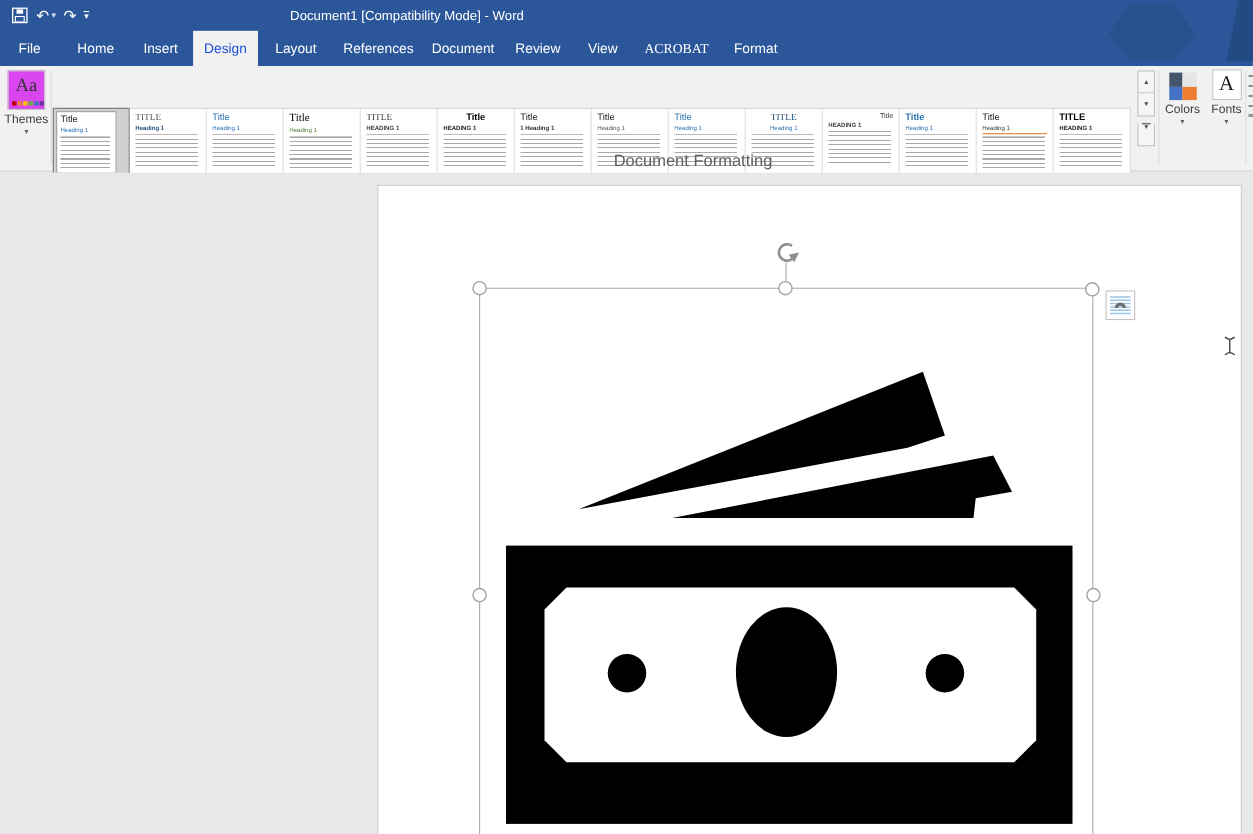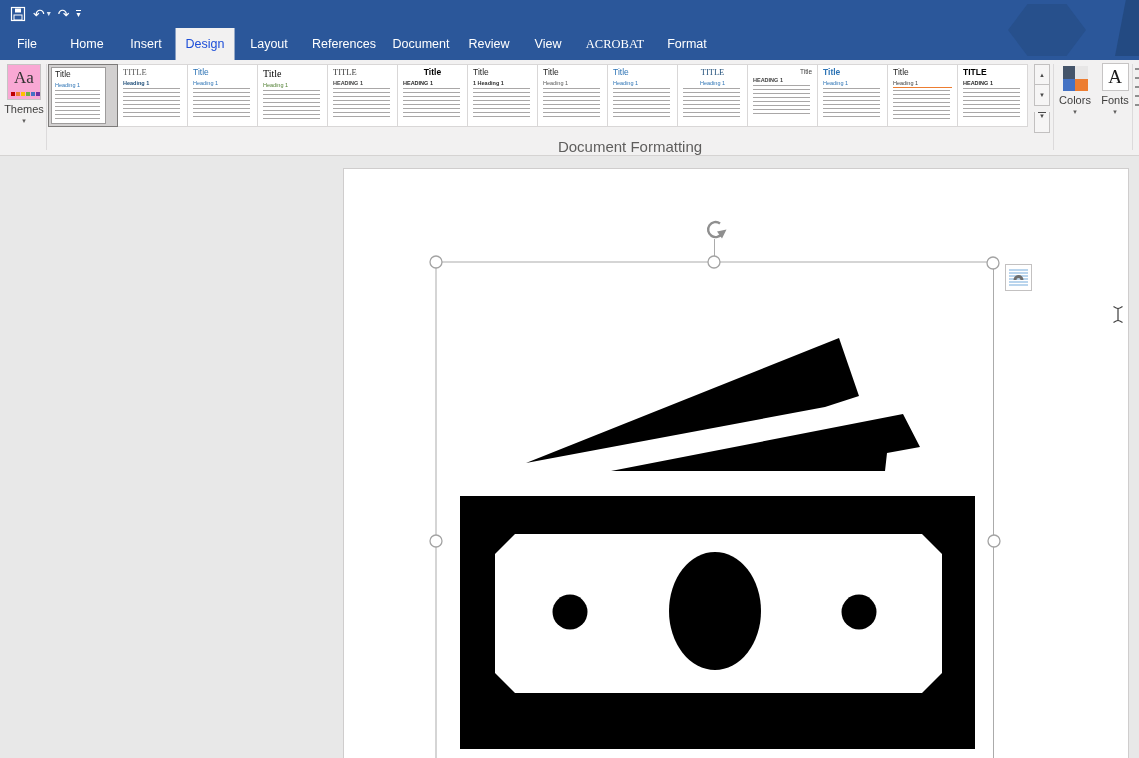--- a/index.html
+++ b/index.html
@@ -25,31 +25,31 @@
          transform:translateX(-50%); color:#fff; font-size:12.5px; white-space:nowrap; cursor:default; }
   .tab.active { background:#f2f1f1; color:#1d4ed8; }
   #tellme { position:absolute; left:752px; top:28px; height:32px; display:flex; align-items:center;
             gap:8px; color:#c9d9ef; font-size:12px; white-space:nowrap; }
 
   
   #ribbon { position:absolute; left:0; top:60px; width:1139px; height:96px; background:#f2f1f1;
             border-bottom:1px solid #d5d3d2; }
   .vsep { position:absolute; top:4px; width:1px; height:86px; background:#dcdadb; }
   #themes-btn { position:absolute; left:2px; top:3px; width:44px; height:68px; text-align:center; }
-  #themes-icon { width:34px; height:36px; margin:1px auto 0; background:#f9a8d4; border:1px solid #c6c4c4;
+  #themes-icon { width:34px; height:36px; margin:1px auto 0; background:#d946ef; border:1px solid #c6c4c4;
                  position:relative; font-family:"Liberation Serif", serif; }
   #themes-aa { font-size:17px; color:#333; line-height:26px; }
   #themes-dots { position:absolute; left:3px; bottom:3px; display:flex; gap:1px; }
   #themes-dots span { width:4px; height:4px; display:inline-block; }
   .btn-label { font-size:11px; color:#3f3e3d; margin-top:3px; }
   .btn-caret { font-size:7px; color:#5f5e5d; line-height:7px; margin-top:2px; }
 
   #gallery { position:absolute; left:48px; top:4px; height:63px; display:flex; }
   .ss-item { width:70px; height:63px; background:#fff; border:1px solid #d9d7d7; border-left:none;
-             padding:3px 5px; overflow:hidden; position:relative; }
+             padding:3px 5px; overflow:hidden; position:relative;margin-top:34px; }
   .ss-item:first-child { border-left:1px solid #d9d7d7; }
   .ss-item.sel { border:1px solid #7d7b7a; background:#d2d0d0; padding:2px 11px 2px 2px; }
   .ss-thumb { width:100%; height:100%; overflow:hidden; }
   .ss-item.sel .ss-thumb { background:#fff; border:1px solid #9e9c9c; padding:2px 3px; }
   .ss-title { font-size:8.5px; line-height:1.15; white-space:nowrap; }
   .ss-title.serif { font-family:"Liberation Serif", serif; }
   .ss-title.big { font-size:10px; }
   .ss-title.small { font-size:6.5px; }
   .ss-head { font-size:5.5px; margin-top:2px; white-space:nowrap; }
   .ss-lines { height:30px; margin-top:2px; width:96%;
@@ -101,20 +101,21 @@
       <span class="qat-caret">▾</span>
     </span>
     <span class="qat-btn">
       <span>↷</span>
     </span>
     <span class="qat-btn">
       <span id="qat-custom">▾</span>
     </span>
   </div>
 
+  <div id="title-text">Document1 [Compatibility Mode]  -  Word</div>
 
 
   <div id="tabs">
       <span class="tab" style="left: 27px;">File</span>
       <span class="tab" style="left: 87px;">Home</span>
       <span class="tab" style="left: 146px;">Insert</span>
       <span class="tab active" style="left: 205px;">Design</span>
       <span class="tab" style="left: 269px;">Layout</span>
       <span class="tab" style="left: 344px;">References</span>
       <span class="tab" style="left: 421px;">Document</span>

